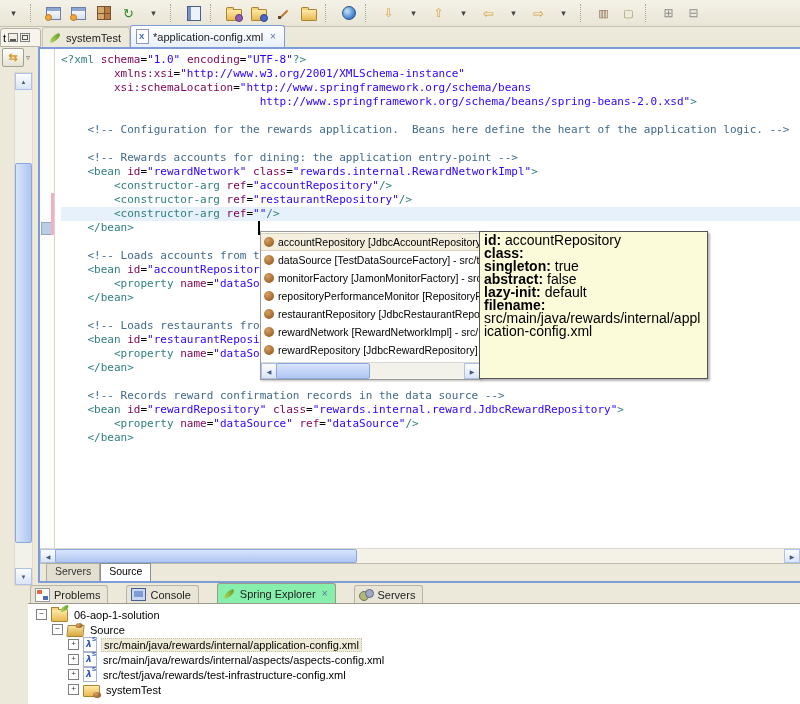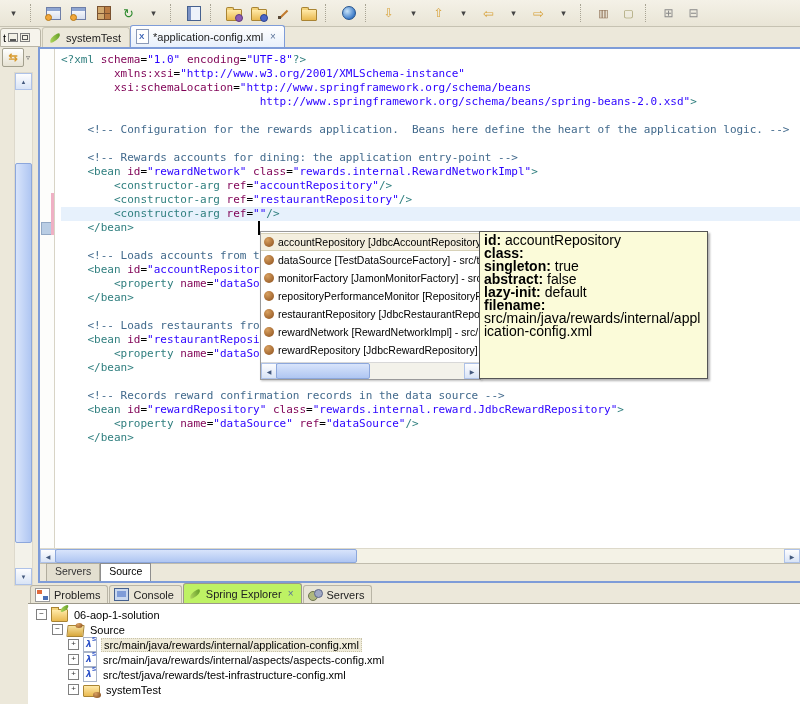--- a/index.html
+++ b/index.html
@@ -99,24 +99,24 @@
   .assist-hsb{height:16px;position:relative;background:#F3F2EA;border-top:1px solid #D8D8D8}
   .assist-hsb .hsb-thumb{left:15px;width:92px}
   
   .beantip{position:absolute;left:479px;top:231px;width:219px;height:142px;background:#FBFBD9;border:1px solid #555;
            box-shadow:2px 2px 2px rgba(0,0,0,.3);z-index:6;padding:2px 4px;font-size:14px;line-height:13px;overflow:hidden}
   .beantip b{font-weight:bold}
   .tt-block-val{padding-left:2px;word-wrap:break-word}
   .tt-line{word-wrap:break-word}
   
   .panel{position:absolute;left:28px;right:0;top:585px;bottom:0}
-  .ptabs{height:18px;display:flex;align-items:flex-end;padding-left:2px;gap:1px}
+  .ptabs{height:18px;display:flex;align-items:flex-end;padding-left:2px;gap:18px}
   .ptab{display:flex;align-items:center;gap:4px;height:15px;padding:1px 7px 1px 4px;border:1px solid #B9B5A6;border-bottom:none;
         border-radius:3px 3px 0 0;background:#E9E5D6;color:#222}
-  .ptab.active{background:#bef264;height:17px;border-color:#9C988A}
+  .ptab.active{background:#86efac;height:17px;border-color:#9C988A}
   .ptab .x{color:#5A7299;font-size:10px;margin-left:2px}
   .pbody{position:absolute;left:0;right:0;top:18px;bottom:0;background:#FFF;border-top:1px solid #9C988A;overflow:hidden}
   .tree{padding-top:3px}
   .trow{display:flex;align-items:center;gap:4px;height:15px;white-space:nowrap}
   .trow .lbl{padding:0 2px}
   .trow.sel .lbl{background:#EFEBD9;border:1px dotted #C8C2A8}
   .exp{width:9px;height:9px;border:1px solid #808080;background:#FFF;font:8px/8px "Liberation Sans",sans-serif;
        color:#333;text-align:center;flex:none}
 </style>
 </head>

